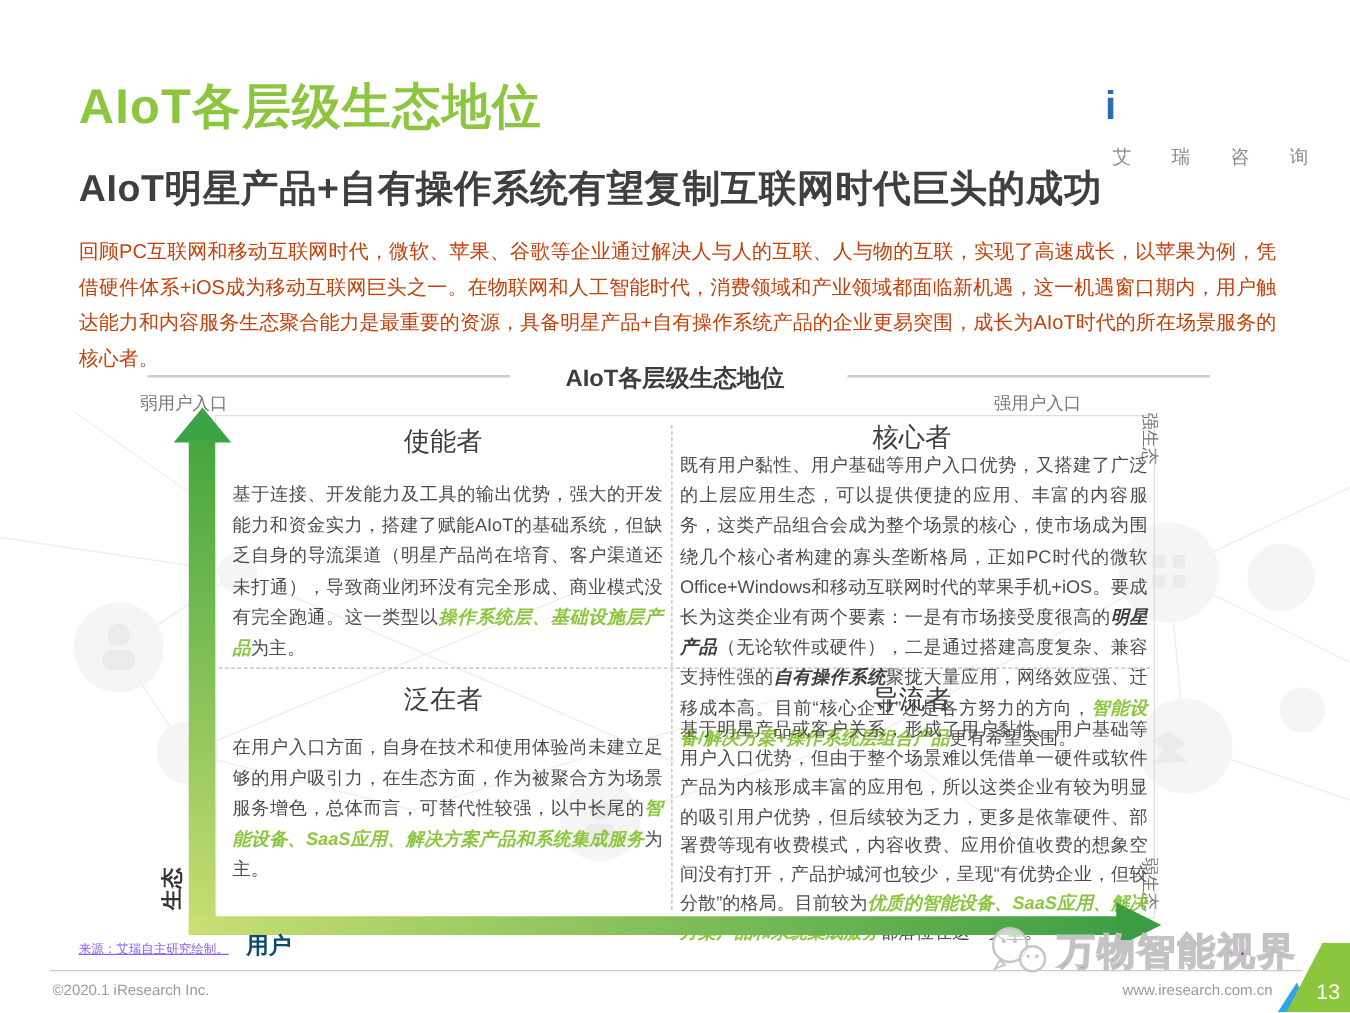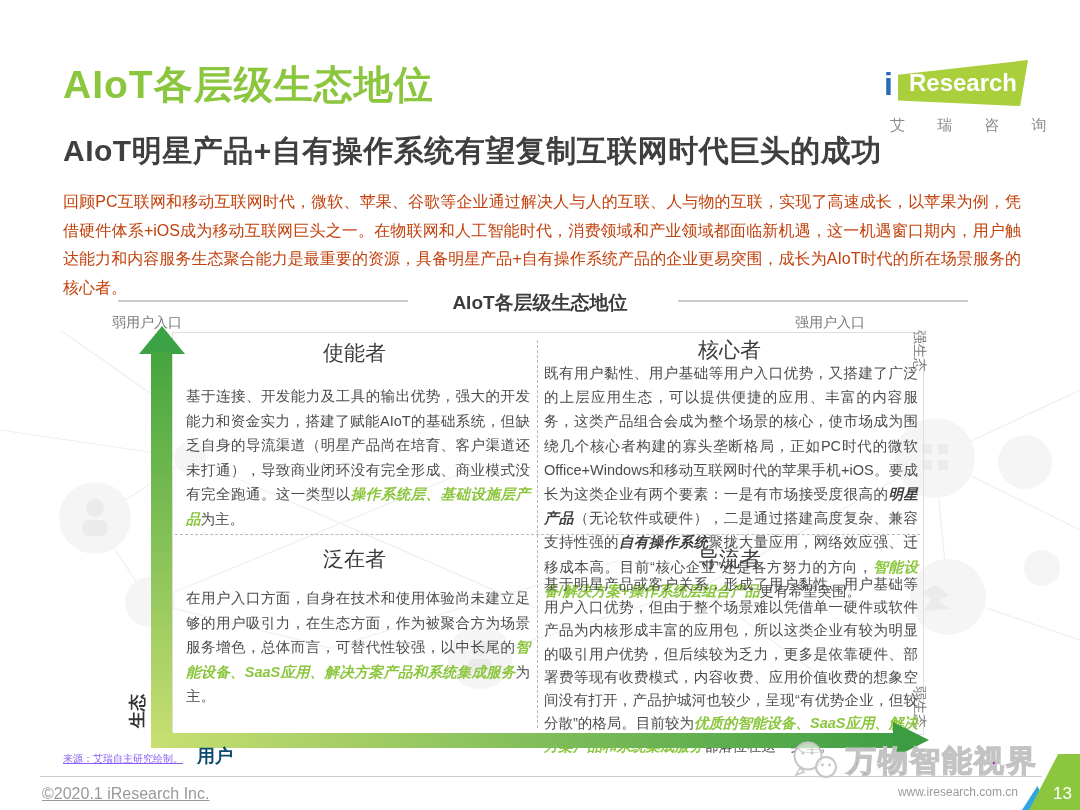--- a/index.html
+++ b/index.html
@@ -65,21 +65,21 @@
   .axis-y-label{left:126px;top:728px;font-size:17px;font-weight:700;color:#333333;transform:rotate(-90deg);transform-origin:left top;z-index:3;white-space:nowrap;}
   .axis-x-label{left:197px;top:744px;font-size:18px;font-weight:700;color:#0c4a6e;z-index:3;}
   
   .source{left:63px;top:752px;font-size:10px;color:#8b5cf6;z-index:2;text-decoration:underline;}
   .watermark{right:42px;top:738px;display:flex;align-items:center;z-index:5;}
   .watermark-text{
     font-size:30px;font-weight:700;letter-spacing:2px;color:#a21caf;
     -webkit-text-stroke:1.2px #c3c3c3;margin-left:4px;
   }
   .footer-line{left:40px;top:776px;width:1002px;border-top:1px solid #cccccc;z-index:2;}
-  .footer-copy{left:42px;top:785px;font-size:16px;color:#9a9a9a;z-index:2;text-decoration:underline;}
+  .footer-copy{left:42px;top:785px;font-size:12px;color:#9a9a9a;z-index:2;}
   .footer-site{right:62px;top:785px;font-size:12px;color:#9a9a9a;z-index:2;}
   .badge-green{
     right:0;bottom:0;width:52px;height:56px;background:#8cc63e;
     clip-path:polygon(58% 0,100% 0,100% 100%,2% 100%);
     z-index:4;display:flex;align-items:flex-end;justify-content:flex-end;
   }
   .badge-page{color:#ffffff;font-size:17px;padding:0 8px 6px 0;}
   .badge-blue{right:30px;bottom:0;width:28px;height:24px;background:#2ea7e0;clip-path:polygon(55% 0,100% 100%,0 100%);z-index:3;}
 </style>
 </head>
@@ -124,21 +124,20 @@
     <rect x="938" y="460" width="10" height="10"></rect>
     <path d="M935 585 l14 10 -10 6 12 8 -28 2 8 -12 -10 -6 z"></path>
   </g>
 </svg>
 
 <div class="abs page-title">AIoT各层级生态地位</div>
 
 <div class="abs logo">
   <div class="logo-mark">
     <span class="logo-i">i</span>
-    <div class="logo-green">Research</div>
   </div>
   <div class="logo-sub">艾 瑞 咨 询</div>
 </div>
 
 <div class="abs page-subtitle">AIoT明星产品+自有操作系统有望复制互联网时代巨头的成功</div>
 
 <div class="abs intro">回顾PC互联网和移动互联网时代，微软、苹果、谷歌等企业通过解决人与人的互联、人与物的互联，实现了高速成长，以苹果为例，凭借硬件体系+iOS成为移动互联网巨头之一。在物联网和人工智能时代，消费领域和产业领域都面临新机遇，这一机遇窗口期内，用户触达能力和内容服务生态聚合能力是最重要的资源，具备明星产品+自有操作系统产品的企业更易突围，成长为AIoT时代的所在场景服务的核心者。</div>
 
 <div class="abs chart-title-line line-left"></div>
 <div class="abs chart-title">AIoT各层级生态地位</div>

